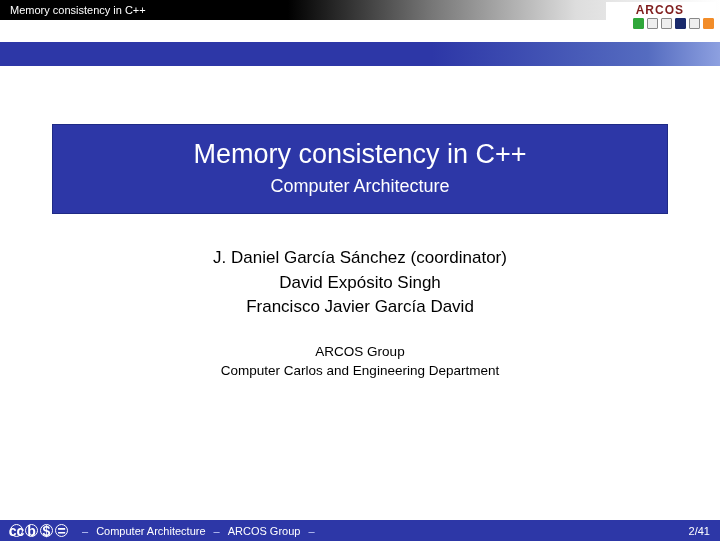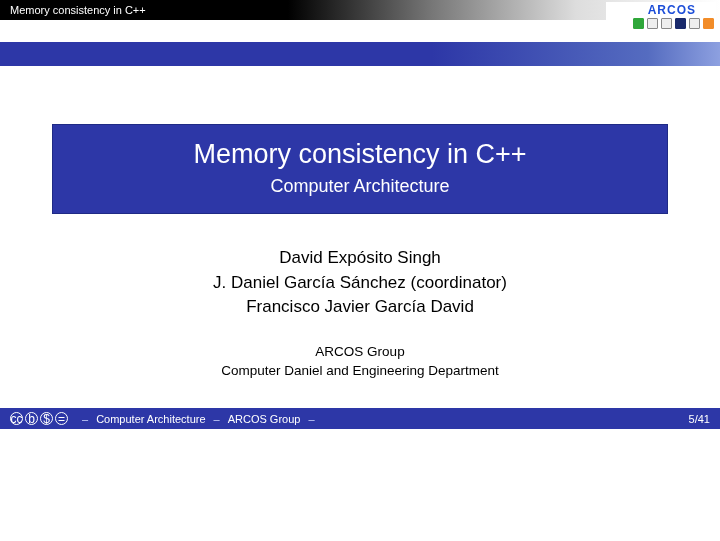--- a/index.html
+++ b/index.html
@@ -1,36 +1,36 @@
 <!DOCTYPE html>
 <html><head>
 <meta charset="utf-8">
 <style>
   * { box-sizing: border-box; margin: 0; padding: 0; }
   html, body { width: 720px; height: 541px; font-family: "Helvetica Neue", Helvetica, Arial, sans-serif; background: #fff; overflow: hidden; }
-  .slide { width: 720px; height: 429px; position: relative; background: #fff; }
+  .slide { width: 720px; height: 541px; position: relative; background: #fff; }
 
   
   .topbar {
     width: 100%; height: 20px;
     background: linear-gradient(to right, #000 0%, #000 40%, #777 60%, #ddd 80%, #fff 100%);
     display: flex; align-items: center;
     padding-left: 10px;
     position: relative;
   }
   .topbar-title { color: #fff; font-size: 11px; }
 
   .logo {
     position: absolute; right: 4px; top: 2px;
     height: 36px; width: 110px;
     display: flex; flex-direction: column; align-items: flex-end; justify-content:flex-start;
     z-index: 5;
     background:#fff;
   }
-  .logo-text { font-size: 12px; color:#1d4ed8; letter-spacing:1px; font-weight:600; margin-right:20px; margin-top:1px;}
+  .logo-text { font-size: 12px; color:#7f1d1d; letter-spacing:1px; font-weight:600; margin-right:32px; margin-top:1px;}
   .logo-boxes { display:flex; gap:3px; margin-top:1px; margin-right:2px;}
   .lb { width:11px; height:11px; border:1px solid #888; border-radius:1px; }
   .lb.green{background:#2fa73a;border-color:#2fa73a;}
   .lb.orange{background:#f28c28;border-color:#f28c28;}
   .lb.navy{background:#1a2a6c;border-color:#1a2a6c;}
   .lb.grey{background:#eee;}
 
   
   .stripe-gap { height: 22px; background:#fff; }
   .stripe { height: 24px; background: #2d37a7; width:100%;
@@ -70,21 +70,21 @@
     background: #2d37a7;
     color: #fff;
     font-size: 11px;
     display: flex; align-items: center;
     padding: 0 10px;
   }
   .cc { display:flex; gap:2px; margin-right:6px;}
   .ccicon{
     width:13px;height:13px;border:1px solid #fff;border-radius:50%;
     display:flex;align-items:center;justify-content:center;
-    font-size:12px;line-height:1;color:#fff;
+    font-size:14px;line-height:1;color:#fff;font-weight:bold;
   }
   .footer .sep { margin: 0 8px; color:#cdd6ff; }
   .footer a { color:#a8b8ff; text-decoration:none; font-family: "Courier New", monospace; font-size:11px;}
   .footer .pagenum { margin-left:auto; }
 </style>
 </head>
 <body>
 
 <div class="slide">
 
@@ -106,38 +106,38 @@
 
   <div class="stripe-gap"></div>
   <div class="stripe"></div>
 
   <div class="title-block">
     <div class="title-main">Memory consistency in C++</div>
     <div class="title-sub">Computer Architecture</div>
   </div>
 
   <div class="authors">
+    <div class="line">J. Daniel García Sánchez (coordinator)</div>
     <div class="line">David Expósito Singh</div>
-    <div class="line">J. Daniel García Sánchez (coordinator)</div>
     <div class="line">Francisco Javier García David</div>
   </div>
 
   <div class="affil">
     <div class="aline">ARCOS Group</div>
-    <div class="aline">Computer Daniel and Engineering Department</div>
+    <div class="aline">Computer Carlos and Engineering Department</div>
   </div>
 
   <div class="footer">
     <div class="cc">
       <span class="ccicon">cc</span>
       <span class="ccicon">b</span>
       <span class="ccicon">$</span>
       <span class="ccicon">=</span>
     </div>
     <span class="sep">–</span>
     <span>Computer Architecture</span>
     <span class="sep">–</span>
     <span>ARCOS Group</span>
     <span class="sep">–</span>
-    <span class="pagenum">5/41</span>
+    <span class="pagenum">2/41</span>
   </div>
 
 </div>
 
 </body></html>

